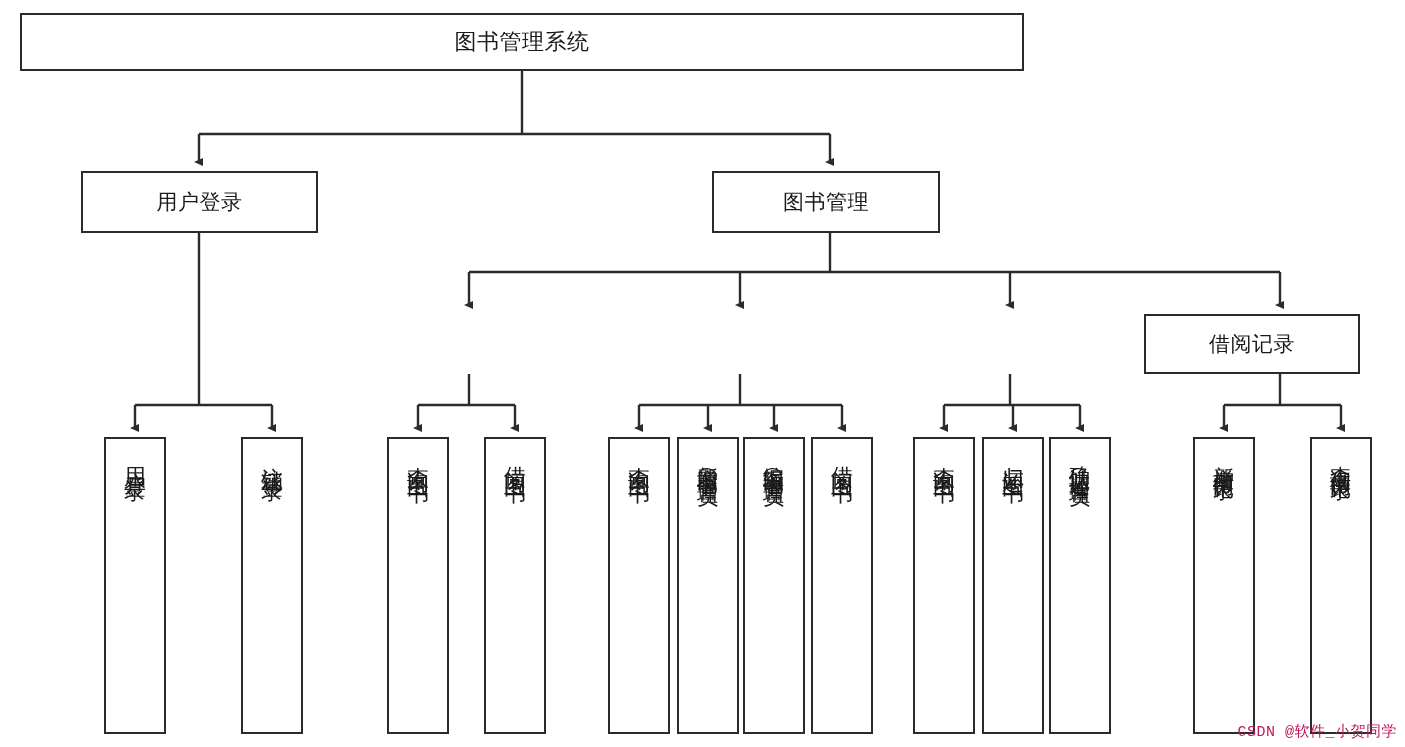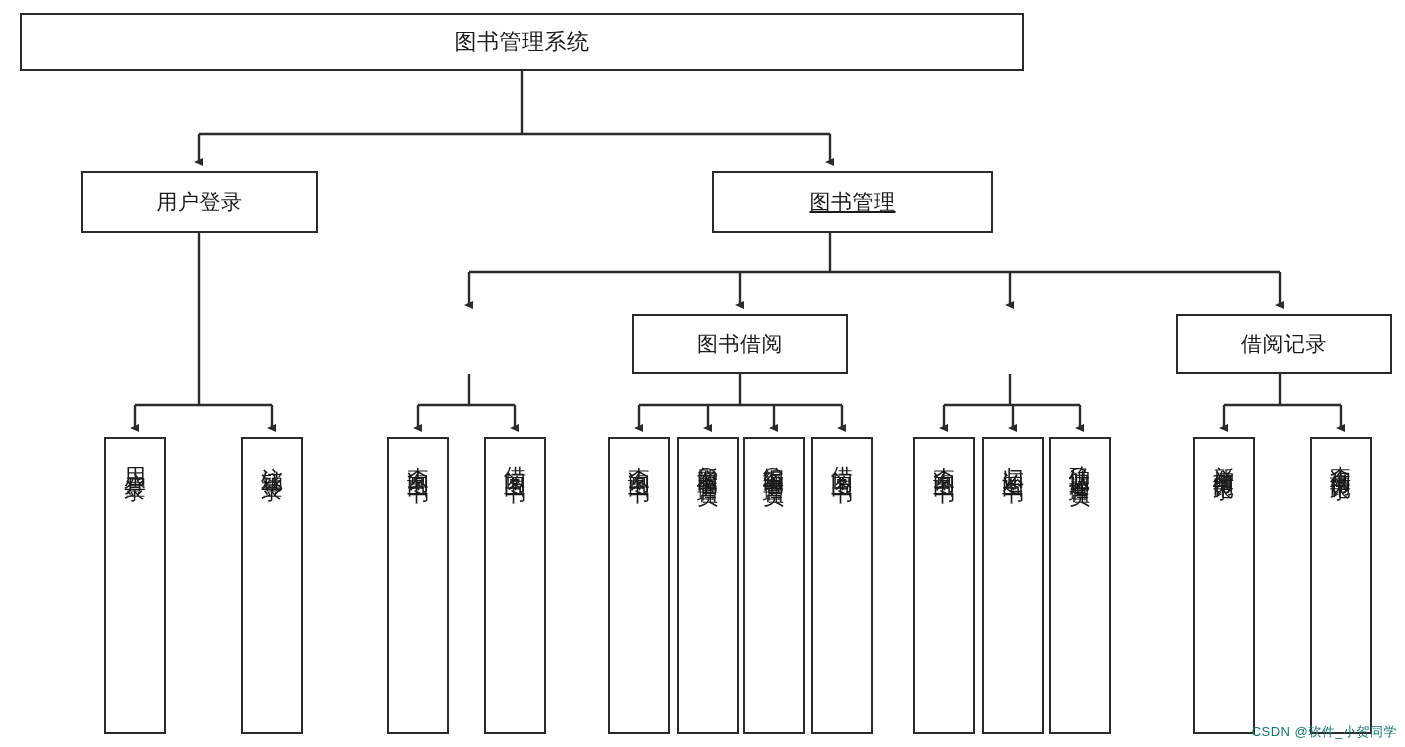--- a/index.html
+++ b/index.html
@@ -59,24 +59,25 @@
     white-space: nowrap;
   }
   .node.vert.compact .label {
     font-size: 21px;
     letter-spacing: 3px;
   }
   .watermark {
     position: absolute;
     right: 8px;
     bottom: 6px;
-    font-size: 13px;
-    color: #0f766e;
+    font-size: 15px;
+    color: #be185d;
     white-space: nowrap;
     letter-spacing: 0.5px;
+    font-family: Liberation Mono, monospace;
   }
 </style>
 </head>
 <body>
 
 <div id="canvas">
 
   <svg id="links" viewBox="0 0 1405 747" xmlns="http://www.w3.org/2000/svg">
     <defs>
       <marker id="arrow" markerWidth="10" markerHeight="10" refX="5" refY="5" orient="auto" markerUnits="userSpaceOnUse">
@@ -127,28 +128,25 @@
     </g>
   </svg>
 
   <div class="node root horiz" style="left: 20px; top: 13px; width: 1004px; height: 58px;">
     <span class="label">图书管理系统</span>
   </div>
 
   <div class="node horiz" style="left: 81px; top: 171px; width: 237px; height: 62px;">
     <span class="label">用户登录</span>
   </div>
-  <div class="node horiz" style="left: 712px; top: 171px; width: 281px; height: 62px; text-decoration: underline;">
+  <div class="node horiz" style="left: 712px; top: 171px; width: 228px; height: 62px;">
     <span class="label">图书管理</span>
   </div>
 
-  <div class="node horiz" style="left: 632px; top: 314px; width: 216px; height: 60px;">
-    <span class="label">图书借阅</span>
-  </div>
-  <div class="node horiz" style="left: 1176px; top: 314px; width: 216px; height: 60px;">
+  <div class="node horiz" style="left: 1144px; top: 314px; width: 216px; height: 60px;">
     <span class="label">借阅记录</span>
   </div>
 
   <div class="node vert" style="left: 104px; top: 437px; width: 62px; height: 297px;">
     <span class="label">用户登录</span>
   </div>
   <div class="node vert" style="left: 241px; top: 437px; width: 62px; height: 297px;">
     <span class="label">注销登录</span>
   </div>
   <div class="node vert" style="left: 387px; top: 437px; width: 62px; height: 297px;">

